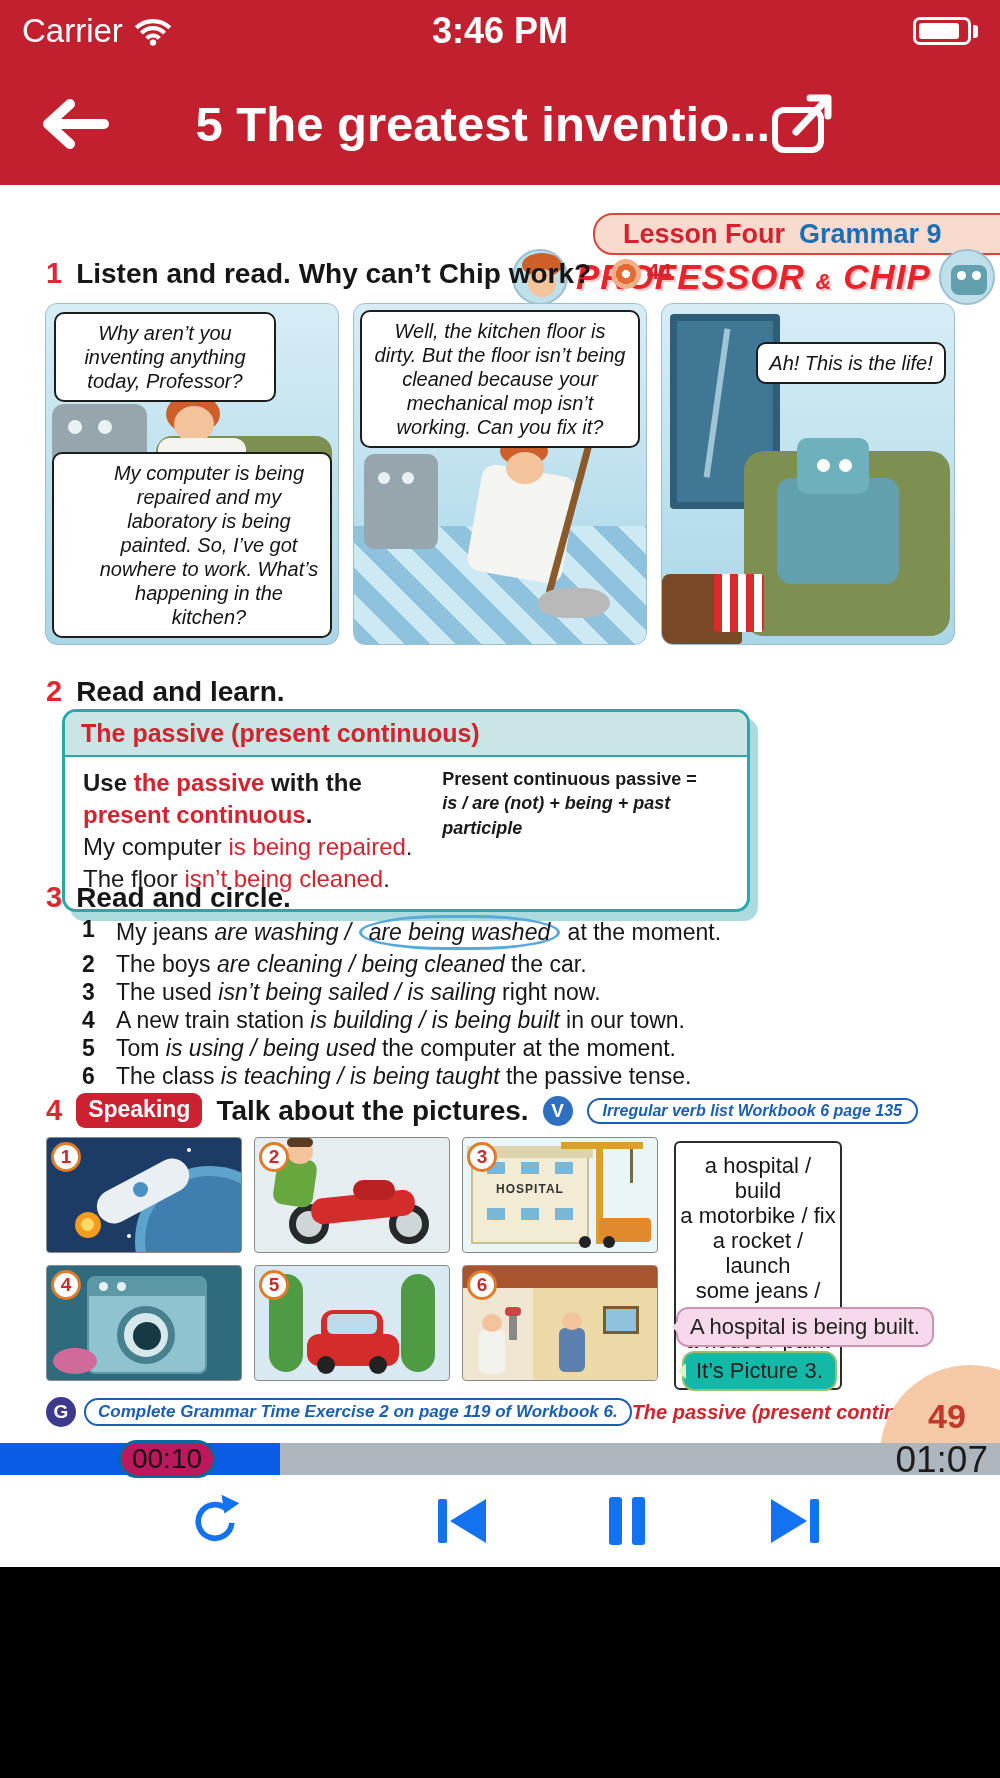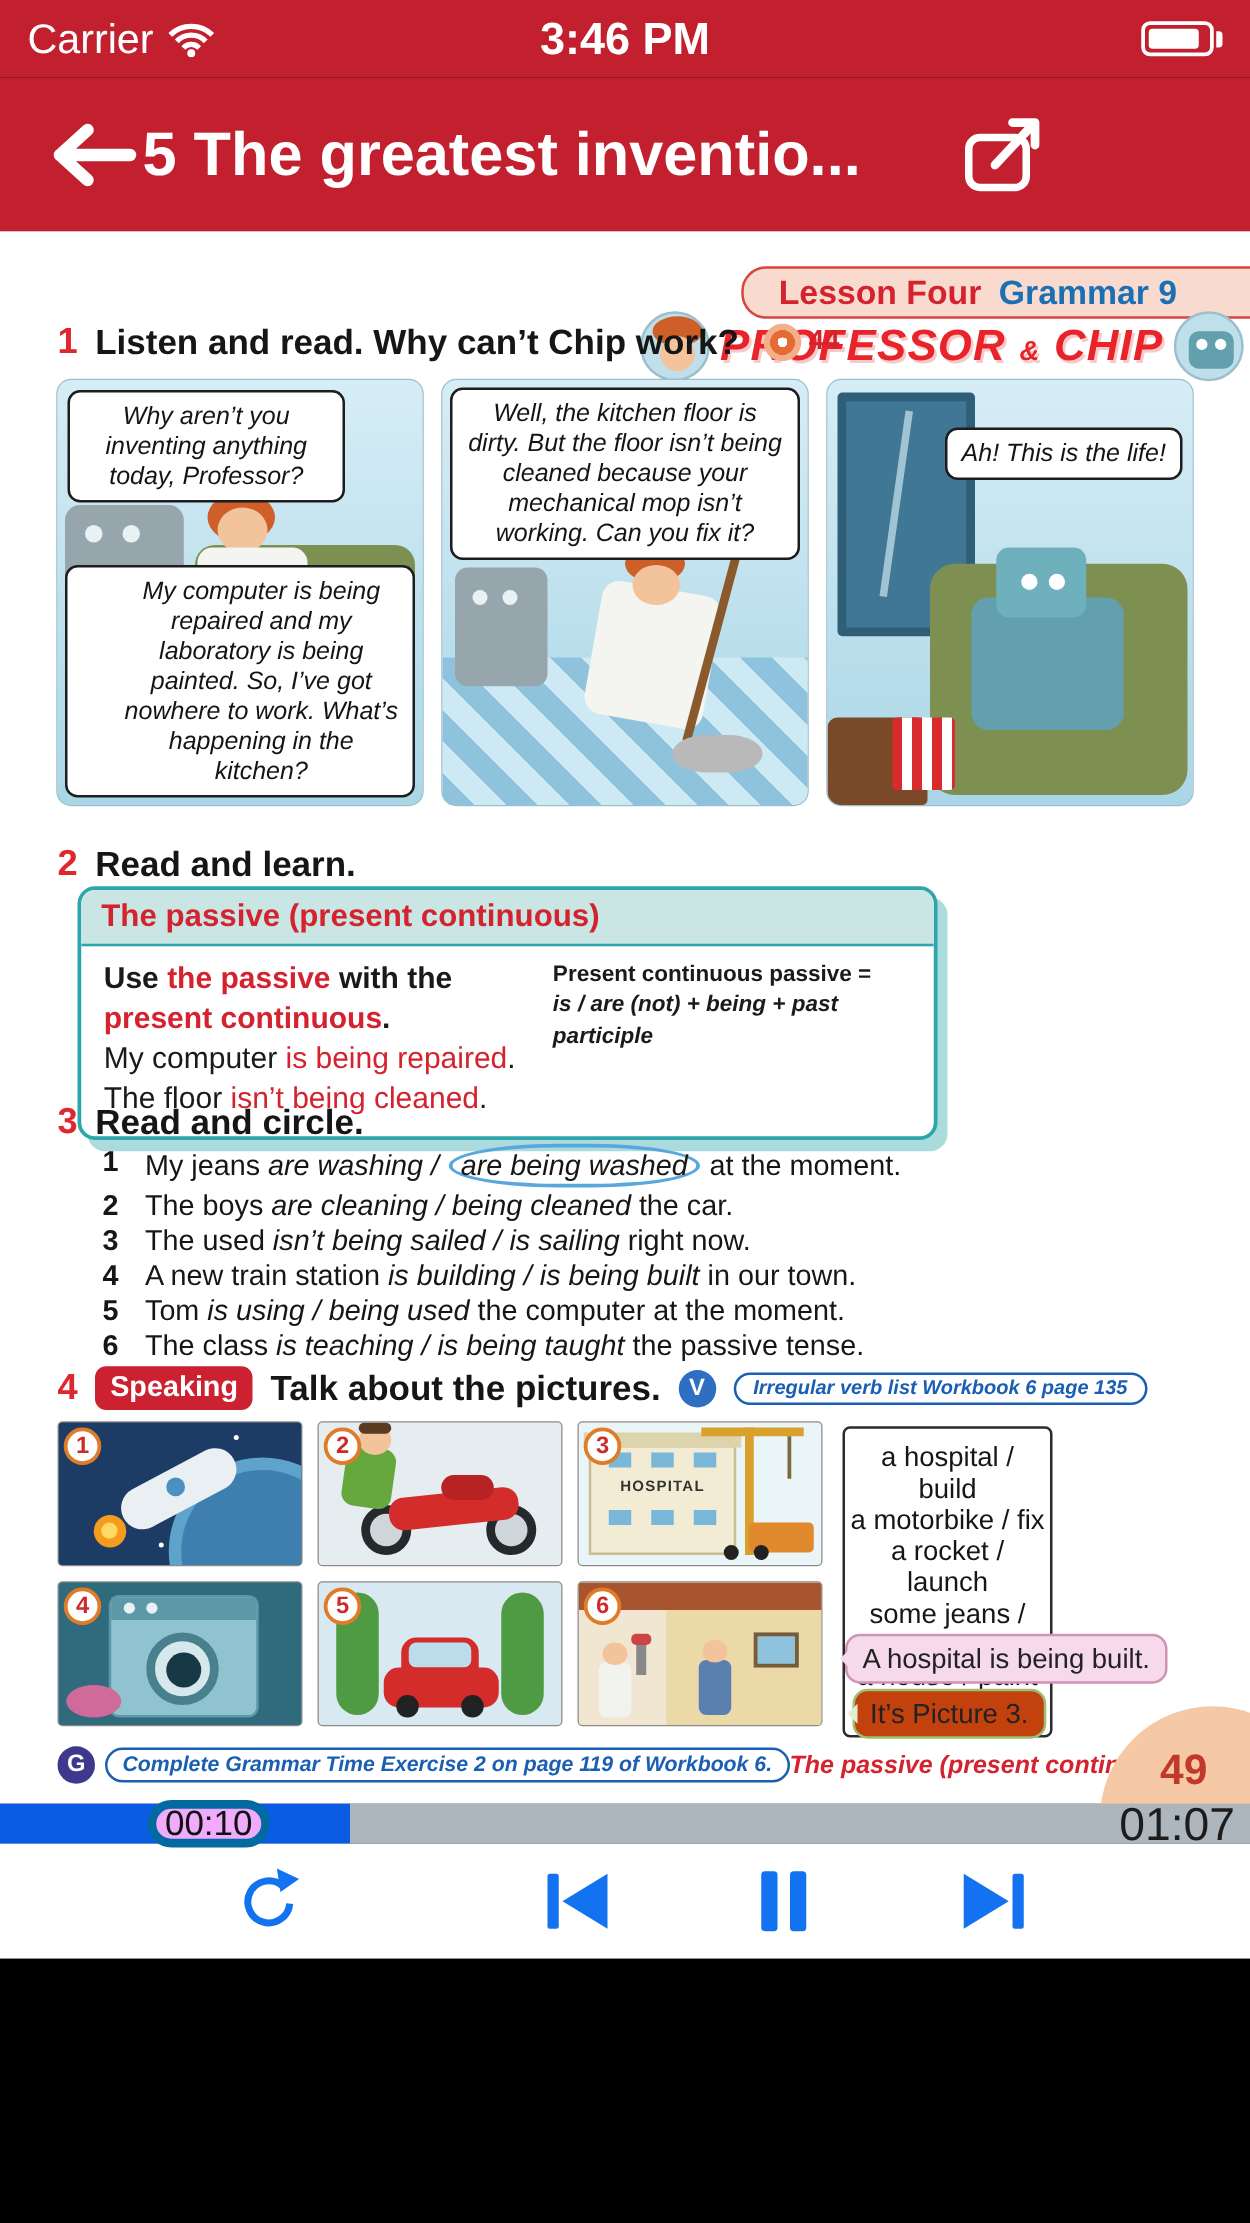--- a/index.html
+++ b/index.html
@@ -13,21 +13,21 @@
   .wifi{margin-left:10px;display:flex;align-items:center;}
   .clock{position:absolute;left:0;right:0;text-align:center;font-size:36px;font-weight:bold;}
   .battery{margin-left:auto;display:flex;align-items:center;z-index:2;}
   .batt-body{width:58px;height:28px;border:3px solid #fff;border-radius:7px;position:relative;}
   .batt-fill{position:absolute;left:3px;top:3px;bottom:3px;width:40px;background:#fff;border-radius:3px;}
   .batt-nub{width:5px;height:13px;background:#fff;border-radius:0 3px 3px 0;margin-left:2px;}
   
   .nav-bar{position:absolute;top:62px;left:0;width:1000px;height:123px;background:#c2202f;
            display:flex;align-items:center;}
   .back-btn{position:absolute;left:36px;top:34px;width:76px;height:56px;cursor:pointer;}
-  .nav-title{position:absolute;left:114px;right:230px;text-align:left;color:#fff;
+  .nav-title{position:absolute;left:114px;right:230px;text-align:right;color:#fff;
              font-size:49px;font-weight:bold;white-space:nowrap;overflow:hidden;}
   .share-btn{position:absolute;left:770px;top:30px;width:66px;height:64px;cursor:pointer;}
   
   .page{position:absolute;top:185px;left:0;width:1000px;height:1258px;background:#fff;overflow:hidden;
         color:#1a1a1a;}
   .lesson-badge{position:absolute;top:28px;left:593px;width:430px;height:42px;background:#f8dbce;
         border:2px solid #d8453c;border-radius:20px;display:flex;align-items:center;justify-content:flex-start;
         padding-left:28px;gap:14px;font-weight:bold;font-size:27px;}
   .lesson-badge .lesson{color:#d4232e;}
   .lesson-badge .grammar{color:#1b6fb5;}
@@ -87,41 +87,41 @@
            border:3px solid #e07b28;color:#cc2b2b;font-weight:bold;font-size:19px;z-index:4;
            display:flex;align-items:center;justify-content:center;}
   .hospital-sign{position:absolute;left:8px;bottom:56px;width:118px;text-align:center;
            font-size:12px;font-weight:bold;letter-spacing:1px;color:#333;z-index:3;}
   .word-box{position:absolute;top:956px;left:674px;width:168px;border:2px solid #2b2b2b;border-radius:6px;
            background:#fff;padding:10px 4px;text-align:center;font-size:22px;line-height:25px;color:#161616;}
   .pink-bubble{position:absolute;top:1122px;left:676px;background:#f6d9ea;border:2px solid #cf93b6;
            border-radius:12px;padding:5px 12px;font-size:22px;color:#222;}
   .pink-bubble:before{content:"";position:absolute;left:-14px;top:10px;border:8px solid transparent;
            border-right-color:#f6d9ea;}
-  .green-bubble{position:absolute;top:1166px;left:682px;background:#c2410c;border:2px solid #9bbf72;
+  .green-bubble{position:absolute;top:1166px;left:682px;background:#14b8a6;border:2px solid #9bbf72;
            border-radius:12px;padding:5px 12px;font-size:22px;color:#222;}
   .green-bubble:before{content:"";position:absolute;left:-14px;top:10px;border:8px solid transparent;
            border-right-color:#e2efcf;}
   
   .page-footer{position:absolute;top:1212px;left:46px;width:830px;display:flex;align-items:center;}
   .g-circle{width:30px;height:30px;border-radius:50%;background:#3d3a8e;color:#fff;font-weight:bold;
            font-size:19px;display:flex;align-items:center;justify-content:center;margin-right:8px;flex:none;}
   .gt-note{color:#1b5fb5;font-weight:bold;font-style:italic;font-size:17px;border:2px solid #1b5fb5;
            border-radius:16px;padding:2px 12px;white-space:nowrap;}
   .footer-right{margin-left:auto;display:flex;align-items:center;gap:16px;white-space:nowrap;}
   .footer-topic{color:#d4232e;font-weight:bold;font-style:italic;font-size:20px;}
   .footer-unit{color:#8b1d2c;font-weight:bold;font-size:22px;}
   .peach-circle{position:absolute;top:1180px;left:880px;width:180px;height:180px;border-radius:50%;
            background:#f6c9a6;}
   .page-num{position:absolute;left:48px;top:32px;color:#c0392b;font-weight:bold;font-size:34px;}
   
   .progress{position:absolute;top:1443px;left:0;width:1000px;height:32px;background:#aeb6bd;cursor:pointer;}
   .progress-fill{position:absolute;left:0;top:0;height:32px;background:#0b5ce5;}
-  .time-badge{position:absolute;left:118px;top:-3px;width:98px;height:38px;background:#f0abfc;
-           border:7px solid #0369a1;border-radius:19px;display:flex;align-items:center;justify-content:center;
+  .time-badge{position:absolute;left:118px;top:-3px;width:98px;height:38px;background:#be185d;
+           border:3px solid #0369a1;border-radius:19px;display:flex;align-items:center;justify-content:center;
            font-size:28px;color:#111;cursor:grab;z-index:3;}
   .time-total{position:absolute;right:12px;top:-4px;font-size:37px;color:#1c1c1c;}
   .controls{position:absolute;top:1475px;left:0;width:1000px;height:92px;background:#fff;}
   .ctrl-btn{position:absolute;top:16px;width:60px;height:60px;display:flex;align-items:center;
            justify-content:center;cursor:pointer;}
   .doodle{position:absolute;}
 </style>
 </head>
 <body>
 

